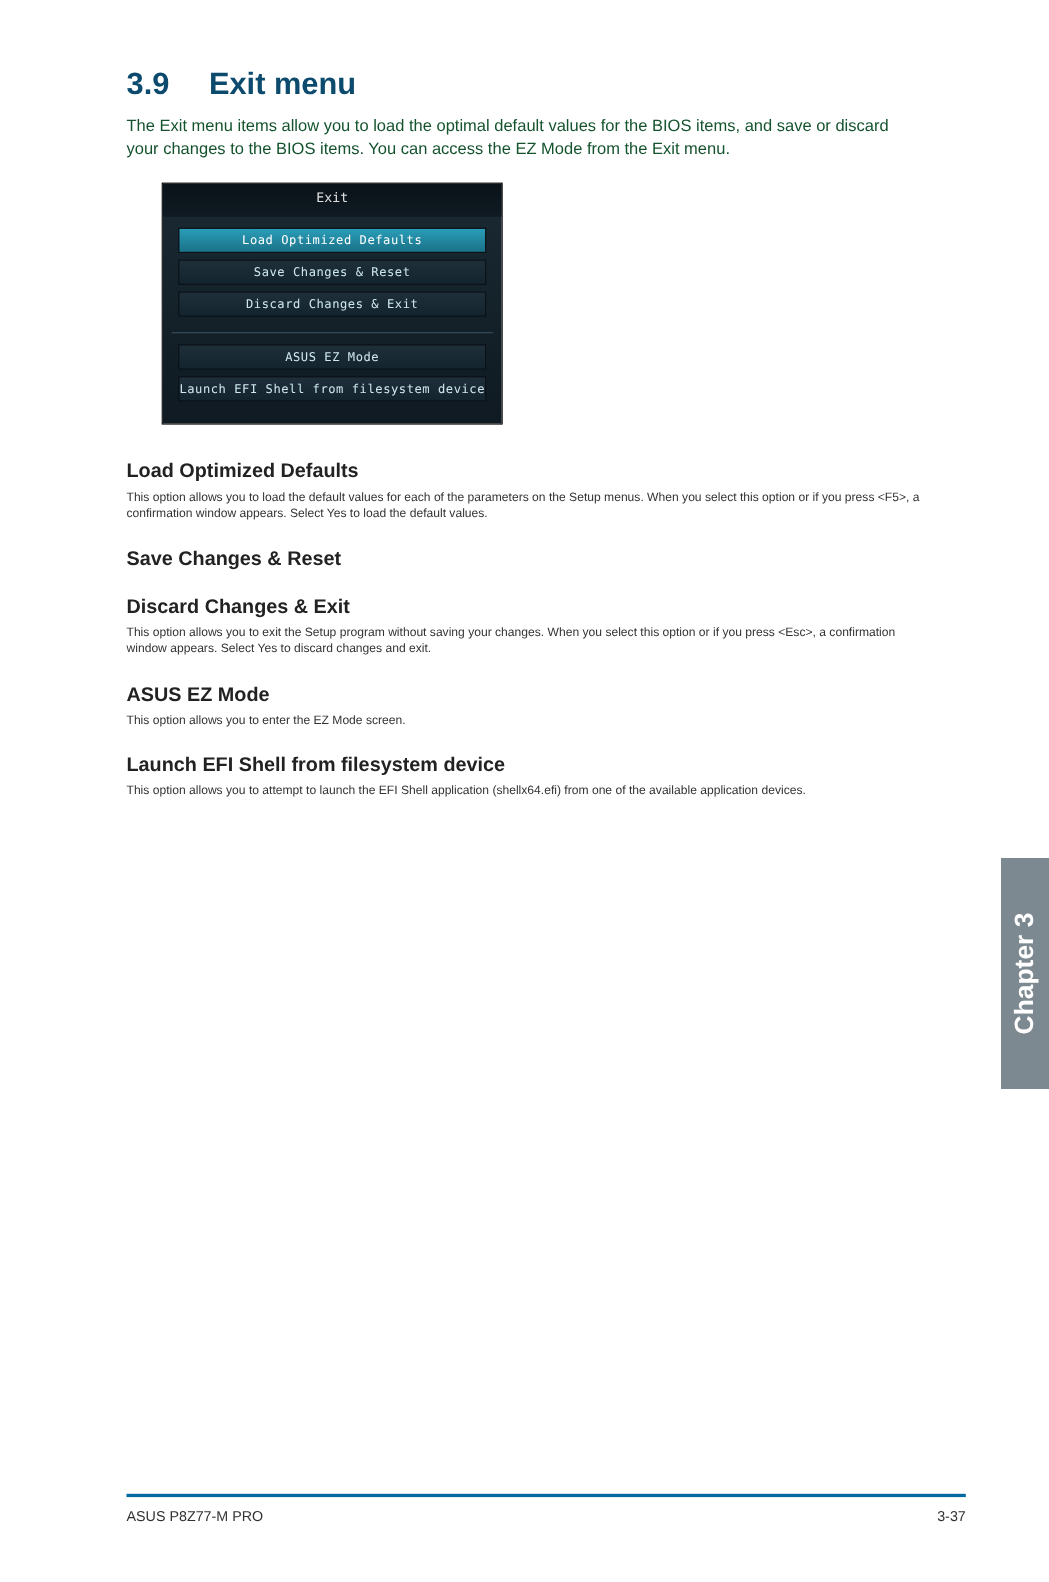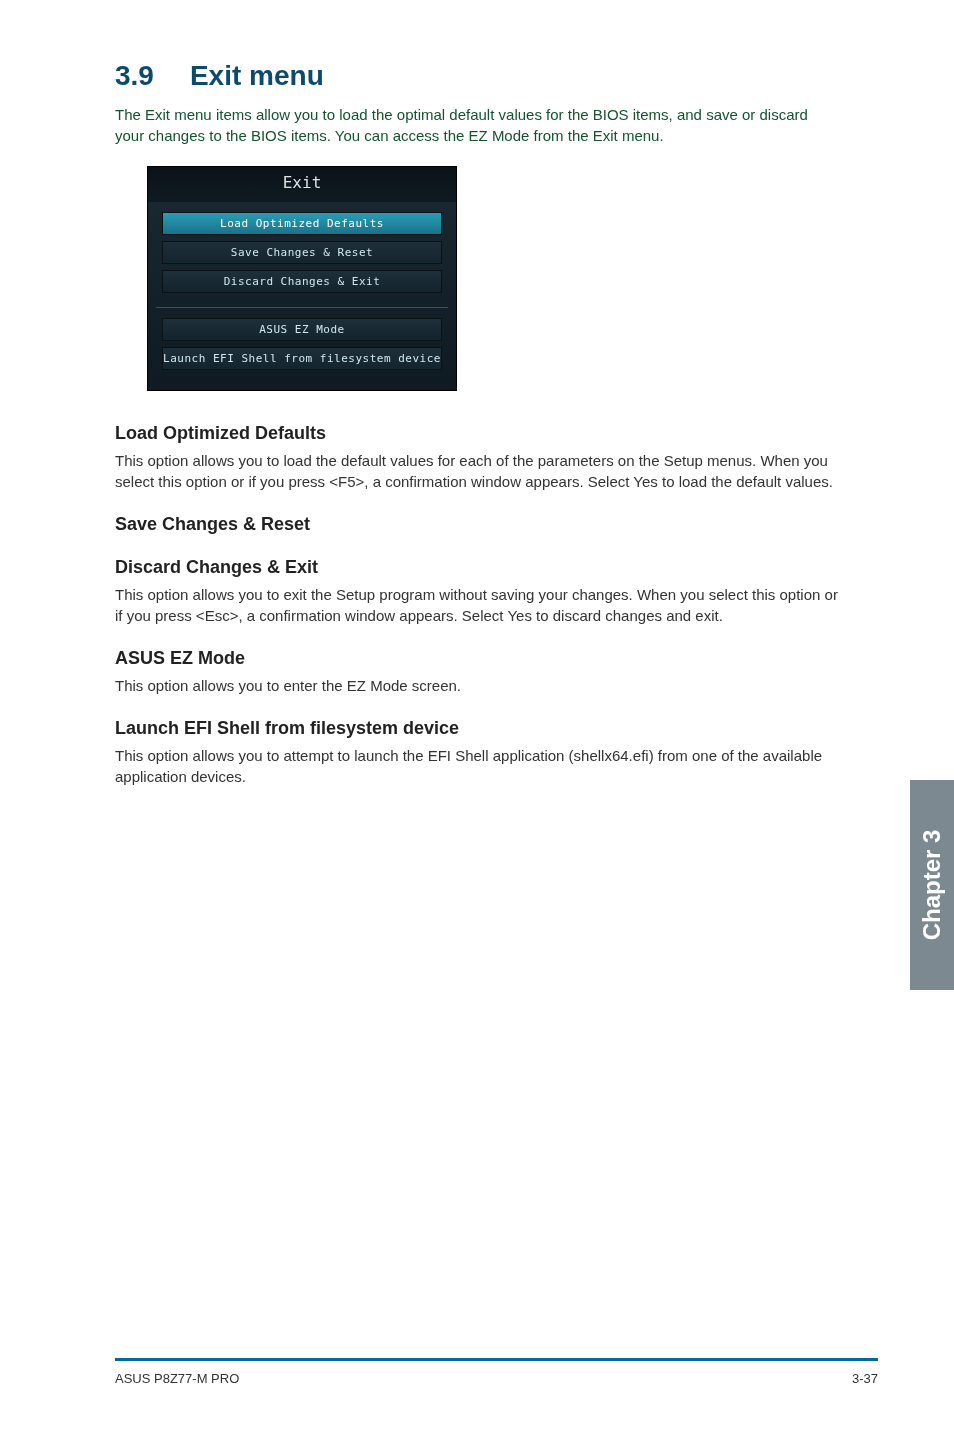--- a/index.html
+++ b/index.html
@@ -31,21 +31,21 @@
       width: 310px;
       margin: 18px 0 32px 32px;
       background: linear-gradient(#1a2a33, #0f1a22);
       border: 1px solid #000;
       padding-bottom: 14px;
     }
     .bios-header {
       text-align: center;
       color: #e0e0e0;
       font-family: monospace;
-      font-size: 16px;
+      font-size: 12px;
       padding: 6px 0 10px 0;
       background: linear-gradient(#0a1218, #0f1a22);
     }
     .bios-body {
       padding: 4px 14px 0 14px;
     }
     .bios-button {
       background: linear-gradient(#1e2f3a, #14242e);
       border: 1px solid #0a1218;
       color: #cfe8f0;
@@ -66,21 +66,21 @@
       margin: 14px -6px 10px -6px;
     }
     .sub-heading {
       font-size: 18px;
       font-weight: bold;
       color: #222;
       margin-top: 22px;
       margin-bottom: 6px;
     }
     .body-text {
-      font-size: 15px;
+      font-size: 11px;
       line-height: 1.4;
       color: #333;
     }
     .chapter-tab {
       position: absolute;
       right: 0;
       top: 780px;
       width: 44px;
       height: 210px;
       background: #7d8990;

